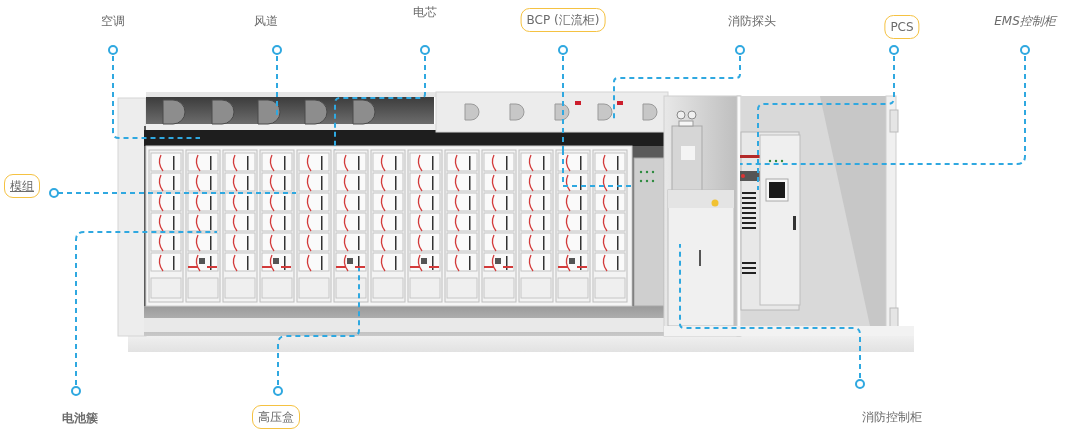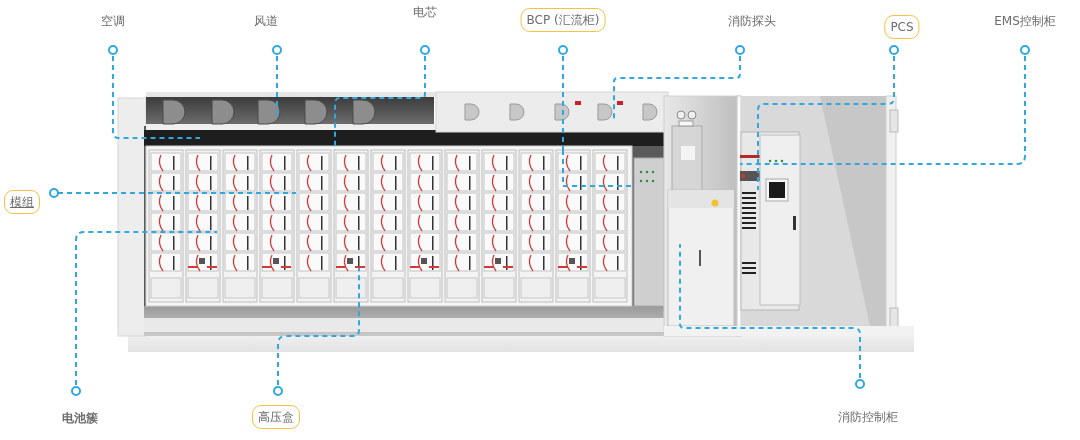--- a/index.html
+++ b/index.html
@@ -485,18 +485,18 @@
       <circle cx="860" cy="384" r="4"></circle>
     </g>
   </svg>
 
   <div class="label" style="left:113px; top:11px;">空调</div>
   <div class="label" style="left:266px; top:11px;">风道</div>
   <div class="label" style="left:425px; top:2px;">电芯</div>
   <div class="label boxed" style="left:563px; top:8px;">BCP (汇流柜)</div>
   <div class="label" style="left:752px; top:11px;">消防探头</div>
   <div class="label boxed" style="left:902px; top:8px;margin-top:7px;">PCS</div>
-  <div class="label" style="left:1025px; top:11px;">EMS控制柜</div>
-  <div class="label boxed left" style="left:4px; top:190px;text-decoration:underline;">模组</div>
+  <div class="label" style="left:1025px; top:11px;font-style:italic;">EMS控制柜</div>
+  <div class="label boxed left" style="left:4px; top:174px;text-decoration:underline;">模组</div>
   <div class="label" style="left:80px; top:408px;font-weight:bold;">电池簇</div>
   <div class="label boxed" style="left:276px; top:405px;">高压盒</div>
-  <div class="label" style="left:868px; top:407px;">消防控制柜</div>
+  <div class="label" style="left:892px; top:407px;">消防控制柜</div>
 </div>
 
 </body></html>

